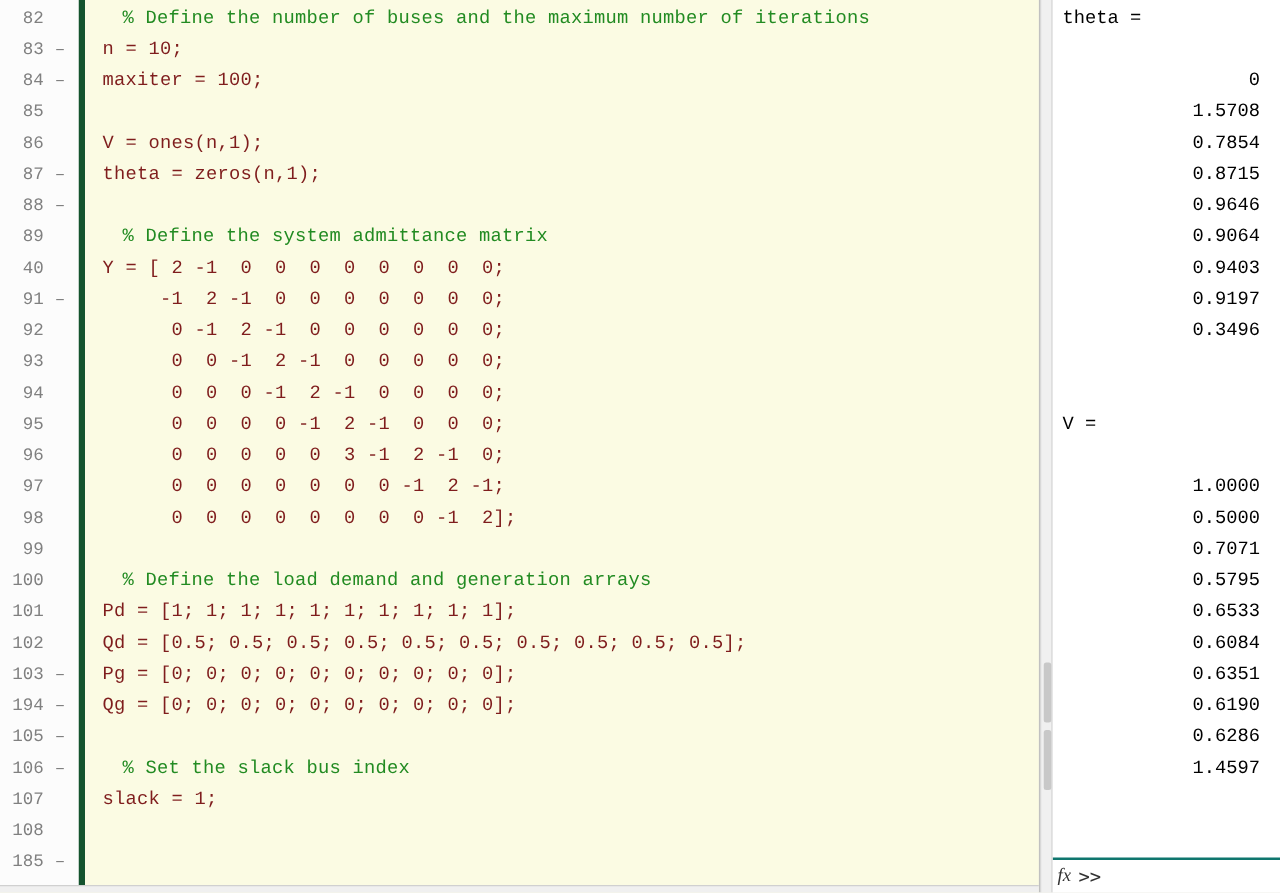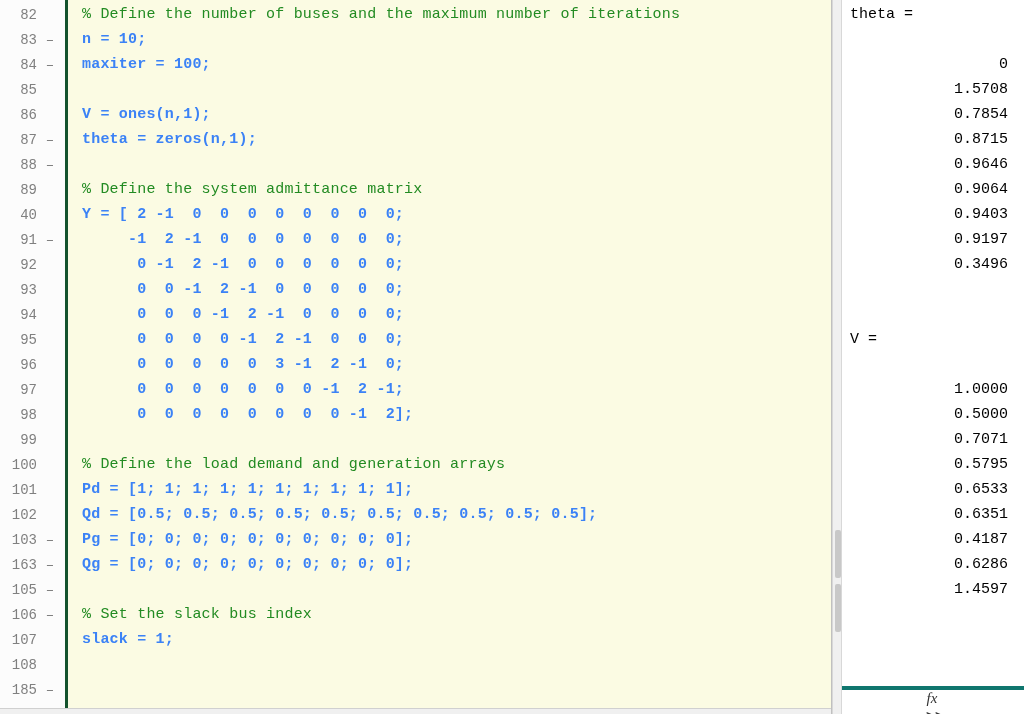--- a/index.html
+++ b/index.html
@@ -1,36 +1,36 @@
 <!DOCTYPE html>
 <html><head>
 <meta charset="utf-8">
 <style>
   * { margin: 0; padding: 0; box-sizing: border-box; }
   html, body { width: 1024px; height: 714px; overflow: hidden; background: #f0f0f0; font-family: Consolas, 'Courier New', monospace; font-size: 15px; }
   .main { display: flex; width: 1024px; height: 714px; }
   .editor-pane { width: 832px; height: 714px; display: flex; flex-direction: column; background: #fcfce8; border-right: 1px solid #c0c0c0; }
   .editor-body { display: flex; flex: 1; overflow: hidden; }
-  .gutter { width: 68px; background: #fcfcfc; border-right: 3px solid #14532d; padding-top: 2px; }
+  .gutter { width: 68px; background: #fcfcfc; border-right: 5px solid #14532d; padding-top: 2px; }
   .gutter-row { display: flex; align-items: center; justify-content: flex-end; height: 25px; padding-right: 6px; color: #808080; font-size: 14px; }
   .gutter-row .ln { width: 30px; text-align: right; }
   .gutter-row .mark { width: 18px; text-align: center; color: #808080; margin-left: 4px; }
   .code-area { flex: 1; padding: 2px 0 0 14px; background: #fbfbe3; overflow: hidden; }
   .code-line { height: 25px; line-height: 25px; white-space: pre; color: #000; letter-spacing: 0.2px; }
-  .comment { color: #228B22; }
-  .keyword { color: #3b82f6; font-weight: bold; }
+  .comment { color: #228B22; margin-left: 16px; }
+  .keyword { color: #7f1d1d; }
   .splitter { width: 10px; background: #f0f0f0; border-left: 1px solid #d8d8d8; border-right: 1px solid #d8d8d8; position: relative; }
   .splitter .thumb { position: absolute; left: 2px; width: 6px; height: 48px; background: #c8c8c8; border-radius: 2px; }
   .splitter .t1 { top: 530px; }
   .splitter .t2 { top: 584px; }
   .cmd-pane { flex: 1; background: #ffffff; display: flex; flex-direction: column; gap: 44px; }
   .cmd-output { flex: 1; padding: 2px 4px 0 8px; overflow: hidden; }
   .cmd-line { height: 25px; line-height: 25px; white-space: pre; color: #000; text-align: left; }
   .cmd-value { text-align: right; padding-right: 12px; }
-  .cmd-prompt { height: 28px; border-top: 4px solid #0f766e; display: flex; align-items: center; padding-left: 4px; background:#fff;flex-direction:column; }
+  .cmd-prompt { height: 28px; border-top: 2px solid #0f766e; display: flex; align-items: center; padding-left: 4px; background:#fff; }
   .fx { font-style: italic; font-family: 'Times New Roman', serif; font-size: 15px; color: #333; margin-right: 6px; }
   .prompt-caret { color: #333; font-family: Consolas, monospace; }
   .bottom-border { height: 6px; background: #f0f0f0; border-top: 1px solid #d0d0d0; }
 </style>
 </head>
 <body>
 
 <div class="main">
 
   <div class="editor-pane">
@@ -118,21 +118,21 @@
           </div>
           <div class="gutter-row">
             <span class="ln">102</span>
             <span class="mark"></span>
           </div>
           <div class="gutter-row">
             <span class="ln">103</span>
             <span class="mark">–</span>
           </div>
           <div class="gutter-row">
-            <span class="ln">163</span>
+            <span class="ln">194</span>
             <span class="mark">–</span>
           </div>
           <div class="gutter-row">
             <span class="ln">105</span>
             <span class="mark">–</span>
           </div>
           <div class="gutter-row">
             <span class="ln">106</span>
             <span class="mark">–</span>
           </div>
@@ -201,22 +201,23 @@
         <div class="cmd-line cmd-value">0.3496</div>
         <div class="cmd-line"></div>
         <div class="cmd-line"></div>
         <div class="cmd-line">V =</div>
         <div class="cmd-line"></div>
         <div class="cmd-line cmd-value">1.0000</div>
         <div class="cmd-line cmd-value">0.5000</div>
         <div class="cmd-line cmd-value">0.7071</div>
         <div class="cmd-line cmd-value">0.5795</div>
         <div class="cmd-line cmd-value">0.6533</div>
+        <div class="cmd-line cmd-value">0.6084</div>
         <div class="cmd-line cmd-value">0.6351</div>
-        <div class="cmd-line cmd-value">0.4187</div>
+        <div class="cmd-line cmd-value">0.6190</div>
         <div class="cmd-line cmd-value">0.6286</div>
         <div class="cmd-line cmd-value">1.4597</div>
         <div class="cmd-line"></div>
       </div>
     <div class="cmd-prompt">
       <span class="fx">fx</span>
       <span class="prompt-caret">&gt;&gt; </span>
     </div>
   </div>
 

